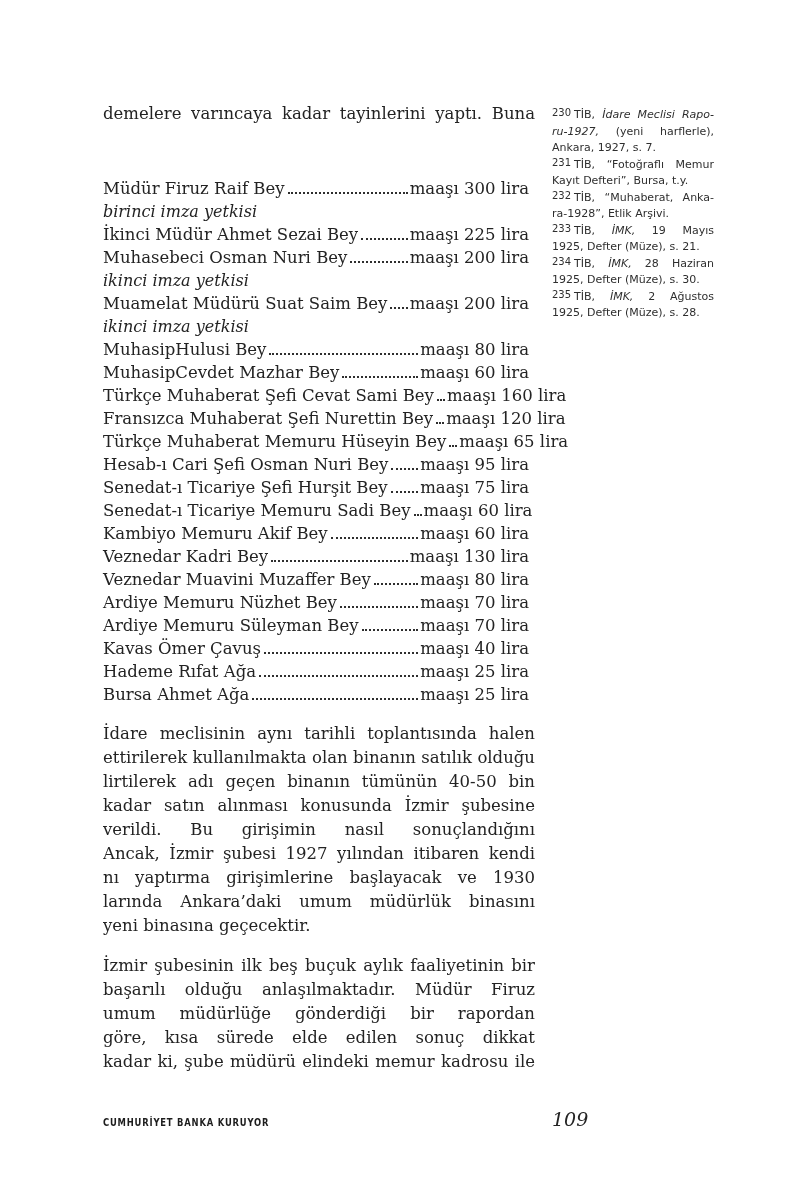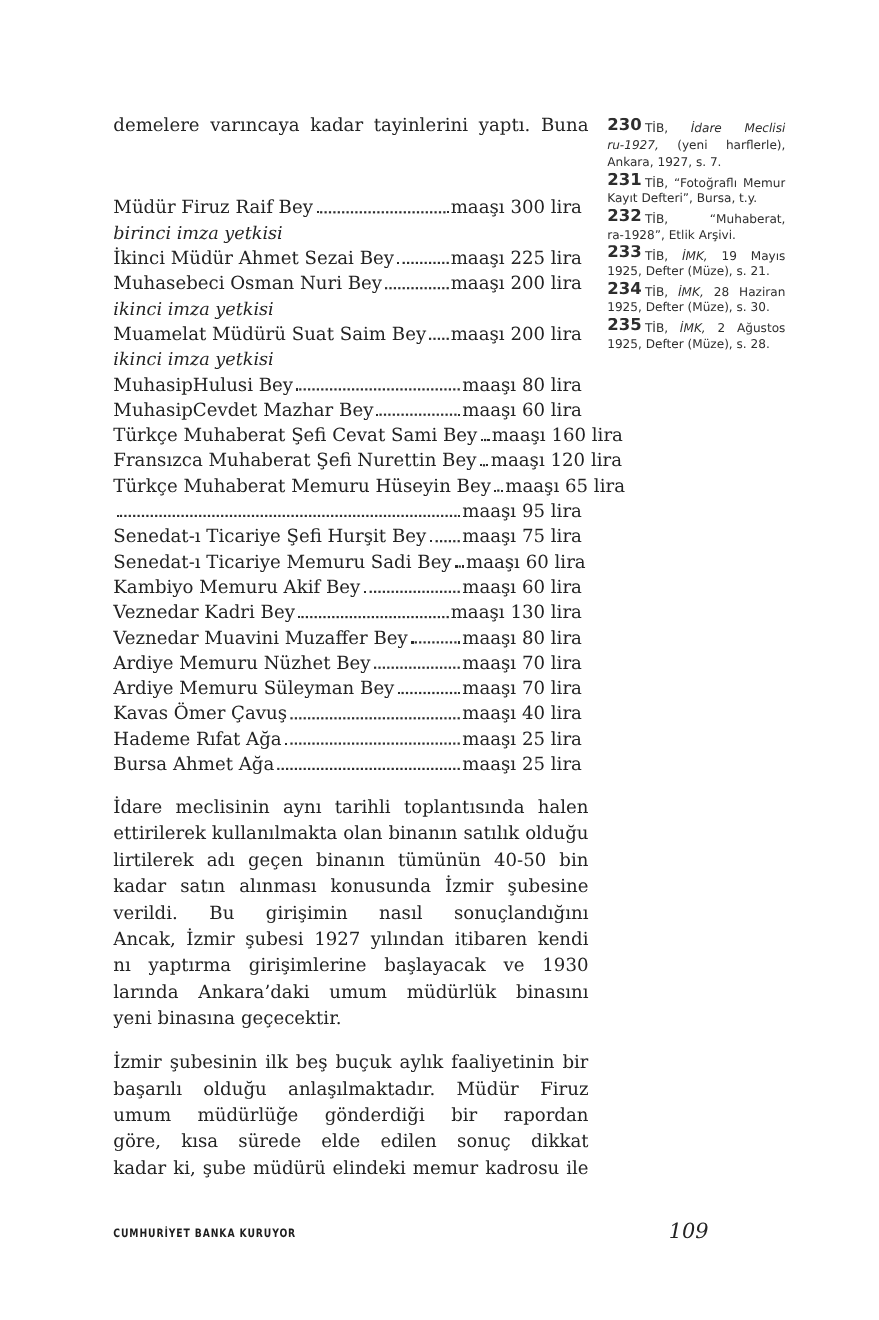--- a/index.html
+++ b/index.html
@@ -25,29 +25,29 @@
   .leader{flex:1 1 auto;min-width:8px;align-self:flex-end;
           border-bottom:2px dotted #2e2e2e;margin:0 2px 6px 3px;}
   .list-note{height:23px;line-height:23px;font-size:16px;font-style:italic;}
 
   
   #sidenotes{position:absolute;left:552px;top:107px;width:162px;
              font-family:"DejaVu Sans",sans-serif;font-size:11px;color:#2e2e2e;}
   .fnline{line-height:16.5px;height:16.5px;overflow:hidden;
           text-align:justify;text-align-last:justify;}
   .fnline.noj{text-align-last:left;}
-  .fnum{font-weight:700;font-size:15px;position:relative;top:-2px;margin-right:3px;}
+  .fnum{font-weight:400;font-size:10px;position:relative;top:-2px;margin-right:3px;}
   .it{font-style:italic;}
 
   
   #footer-label{position:absolute;left:103px;top:1116px;
                 font-family:"DejaVu Sans",sans-serif;font-weight:700;font-size:10.5px;
                 letter-spacing:1px;color:#1d1d1d;transform:scaleX(0.8);transform-origin:left center;
                 white-space:nowrap;}
-  #pageno{position:absolute;left:552px;top:1108px;width:148px;text-align:center;
+  #pageno{position:absolute;left:552px;top:1108px;width:148px;text-align:left;
           font-style:italic;font-size:19px;color:#232323;}
 </style>
 </head>
 <body>
 
 <div id="page">
 
   <div id="intro">
     <div class="pline">demelere varıncaya kadar tayinlerini yaptı. Buna göre İz-</div>
   </div>
@@ -95,20 +95,21 @@
         <span class="sname">Fransızca Muhaberat Şefi Nurettin Bey</span>
         <span class="leader"></span>
         <span class="ssal">maaşı 120 lira</span>
       </div>
       <div class="list-row">
         <span class="sname">Türkçe Muhaberat Memuru Hüseyin Bey</span>
         <span class="leader"></span>
         <span class="ssal">maaşı 65 lira</span>
       </div>
       <div class="list-row">
+        <span class="sname">Hesab-ı Cari Şefi Osman Nuri Bey</span>
         <span class="leader"></span>
         <span class="ssal">maaşı 95 lira</span>
       </div>
       <div class="list-row">
         <span class="sname">Senedat-ı Ticariye Şefi Hurşit Bey</span>
         <span class="leader"></span>
         <span class="ssal">maaşı 75 lira</span>
       </div>
       <div class="list-row">
         <span class="sname">Senedat-ı Ticariye Memuru Sadi Bey</span>

